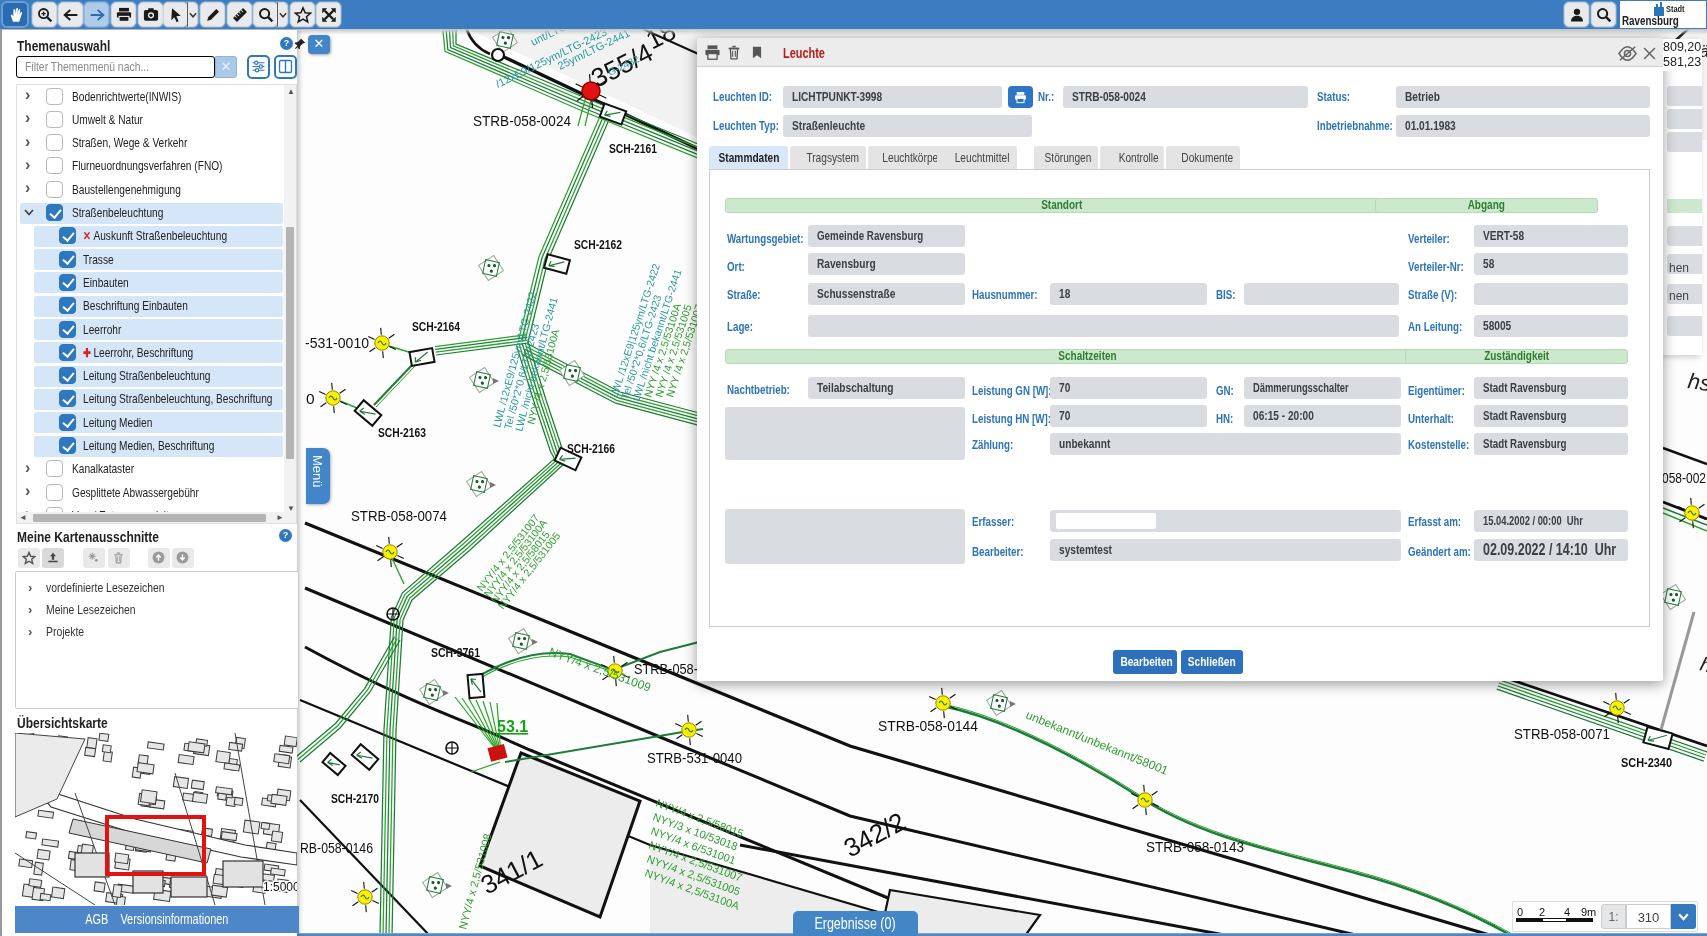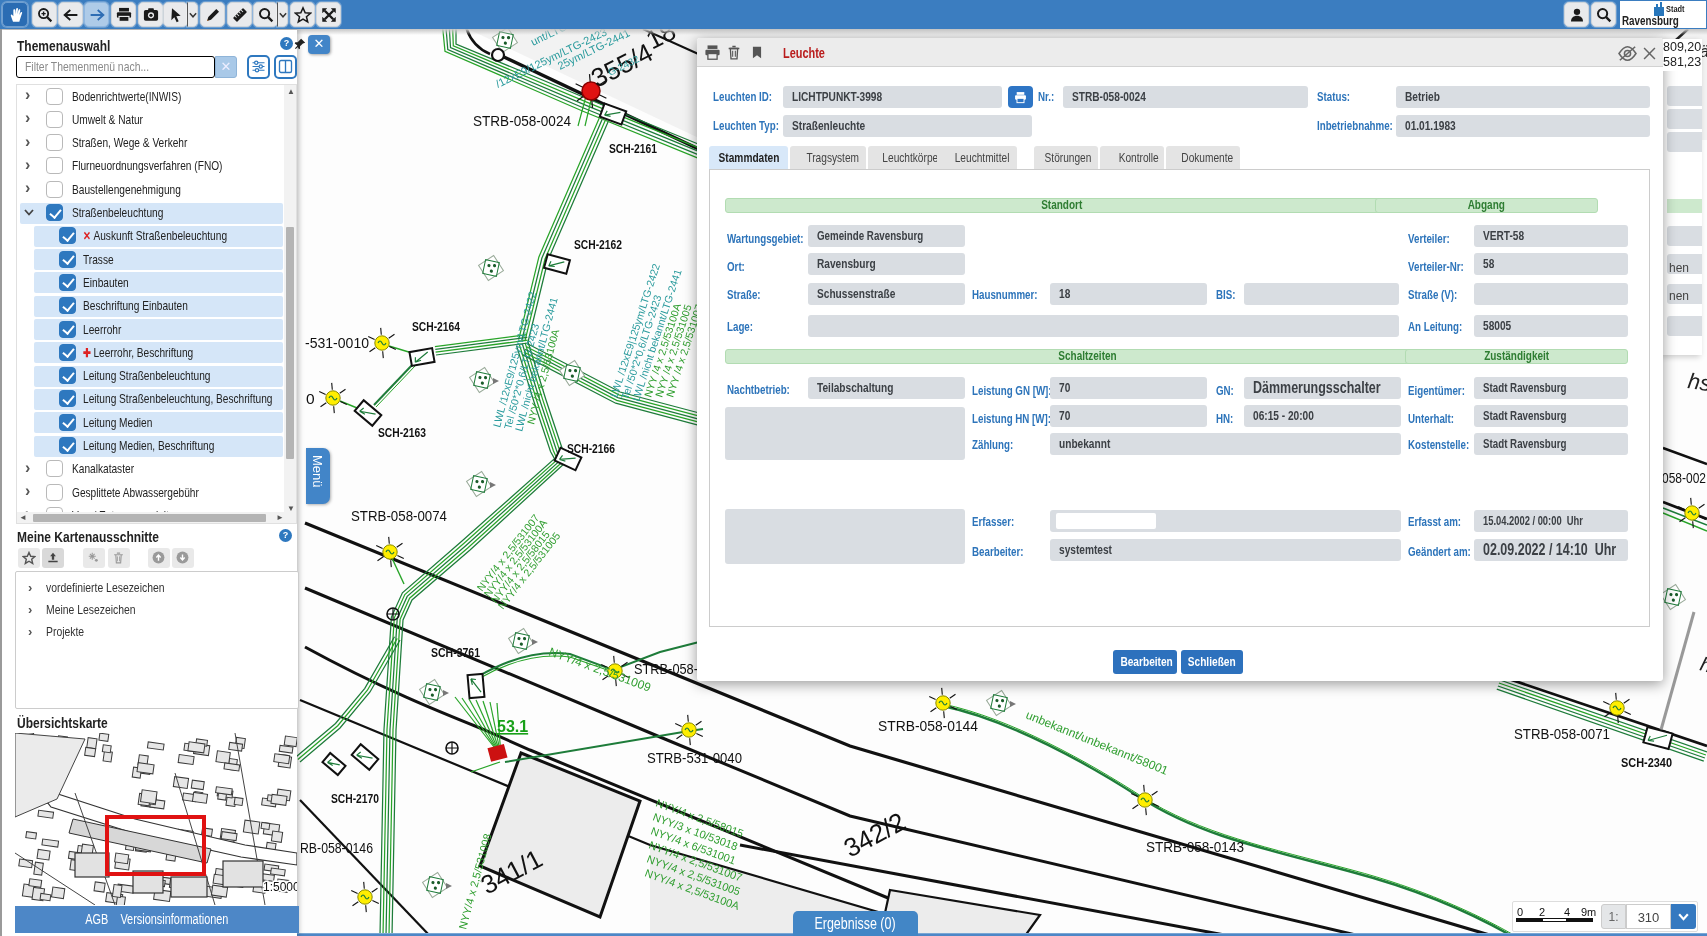--- a/index.html
+++ b/index.html
@@ -793,21 +793,21 @@
 <div class="dlbl" style="left:711px;top:282px">An Leitung:</div>
 <div class="din" style="left:777px;top:277px;width:154px;font-size:13px"><span>58005</span></div>
 <div class="gbar" style="left:28px;top:311px;width:725px"><span>Schaltzeiten</span></div>
 <div class="gbar" style="left:708px;top:311px;width:223px"><span>Zuständigkeit</span></div>
 <div class="dlbl" style="left:30px;top:345px">Nachtbetrieb:</div>
 <div class="din" style="left:111px;top:339px;width:157px;font-size:13px"><span>Teilabschaltung</span></div>
 <div class="dta" style="left:28px;top:369px;width:240px;height:53px"></div>
 <div class="dlbl" style="left:275px;top:346px">Leistung GN [W]:</div>
 <div class="din" style="left:353px;top:339px;width:157px;font-size:13px"><span>70</span></div>
 <div class="dlbl" style="left:519px;top:346px">GN:</div>
-<div class="din" style="left:547px;top:339px;width:157px;font-size:16px"><span>Dämmerungsschalter</span></div>
+<div class="din" style="left:547px;top:339px;width:157px;font-size:12px"><span>Dämmerungsschalter</span></div>
 <div class="dlbl" style="left:275px;top:374px">Leistung HN [W]:</div>
 <div class="din" style="left:353px;top:367px;width:157px;font-size:13px"><span>70</span></div>
 <div class="dlbl" style="left:519px;top:374px">HN:</div>
 <div class="din" style="left:547px;top:367px;width:157px;font-size:13px"><span>06:15 - 20:00</span></div>
 <div class="dlbl" style="left:275px;top:400px">Zählung:</div>
 <div class="din" style="left:353px;top:395px;width:351px;font-size:13px"><span>unbekannt</span></div>
 <div class="dlbl" style="left:711px;top:346px">Eigentümer:</div>
 <div class="din" style="left:777px;top:339px;width:154px;font-size:12.5px"><span>Stadt Ravensburg</span></div>
 <div class="dlbl" style="left:711px;top:374px">Unterhalt:</div>
 <div class="din" style="left:777px;top:367px;width:154px;font-size:12.5px"><span>Stadt Ravensburg</span></div>

